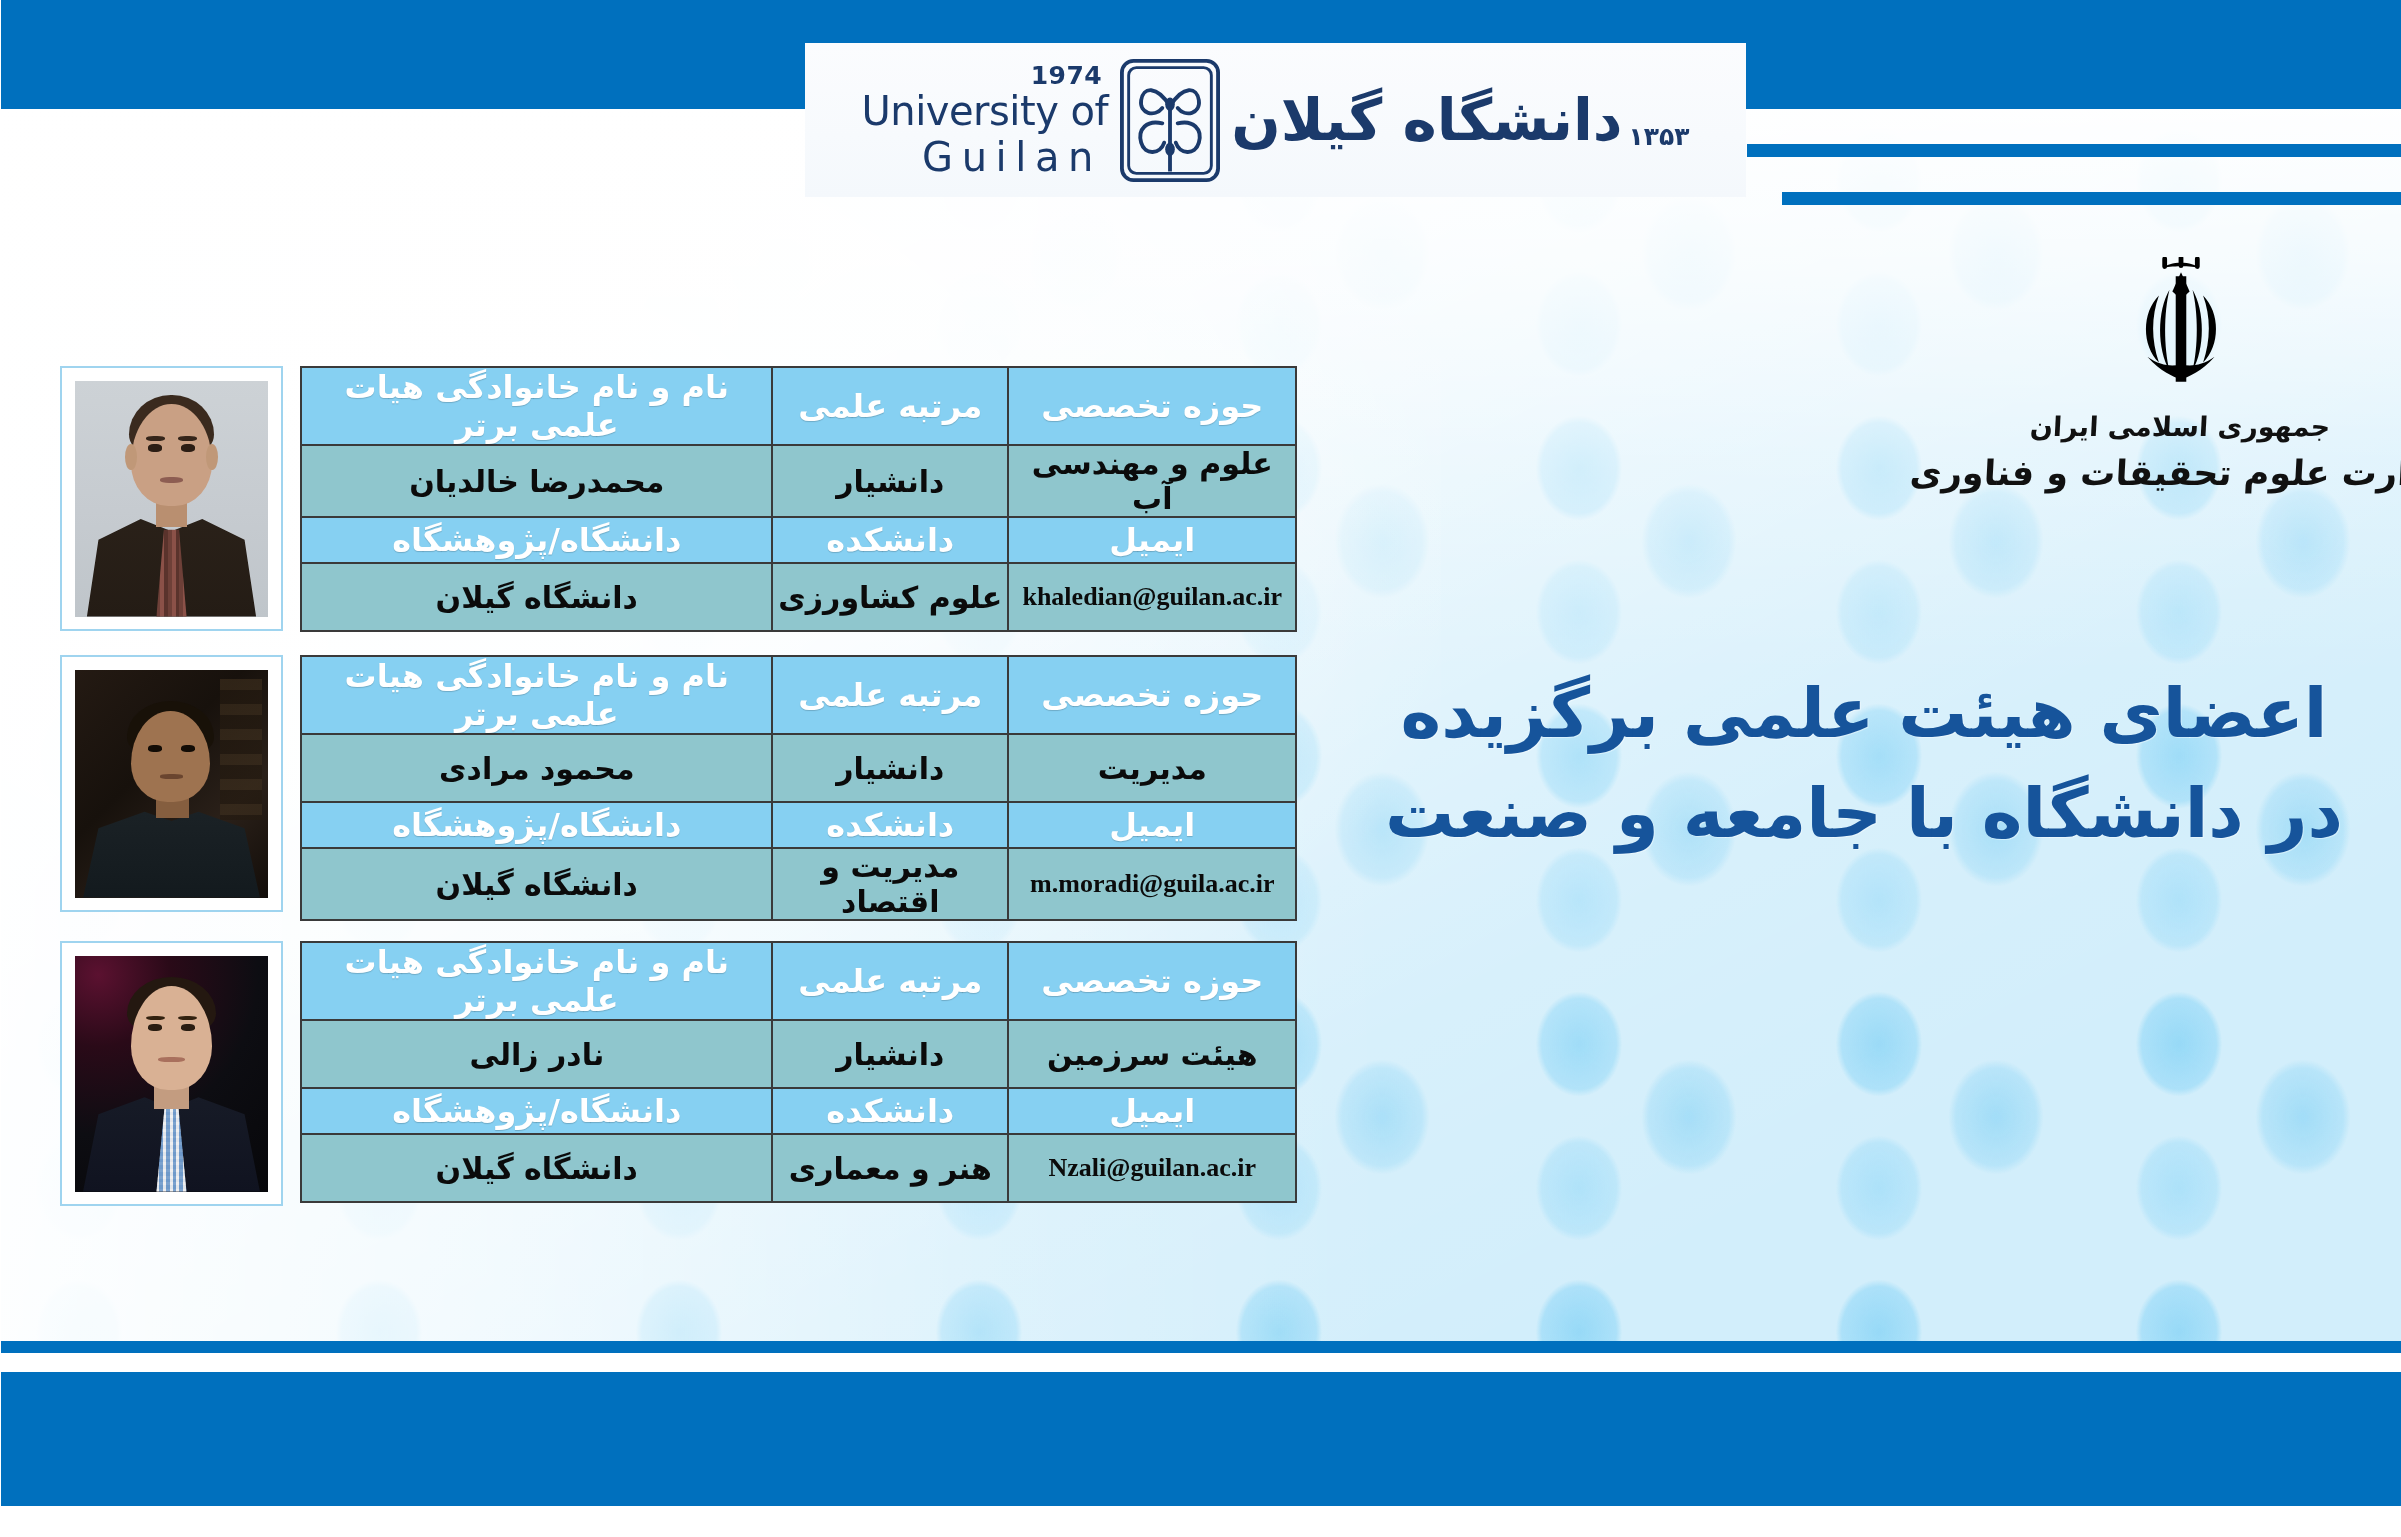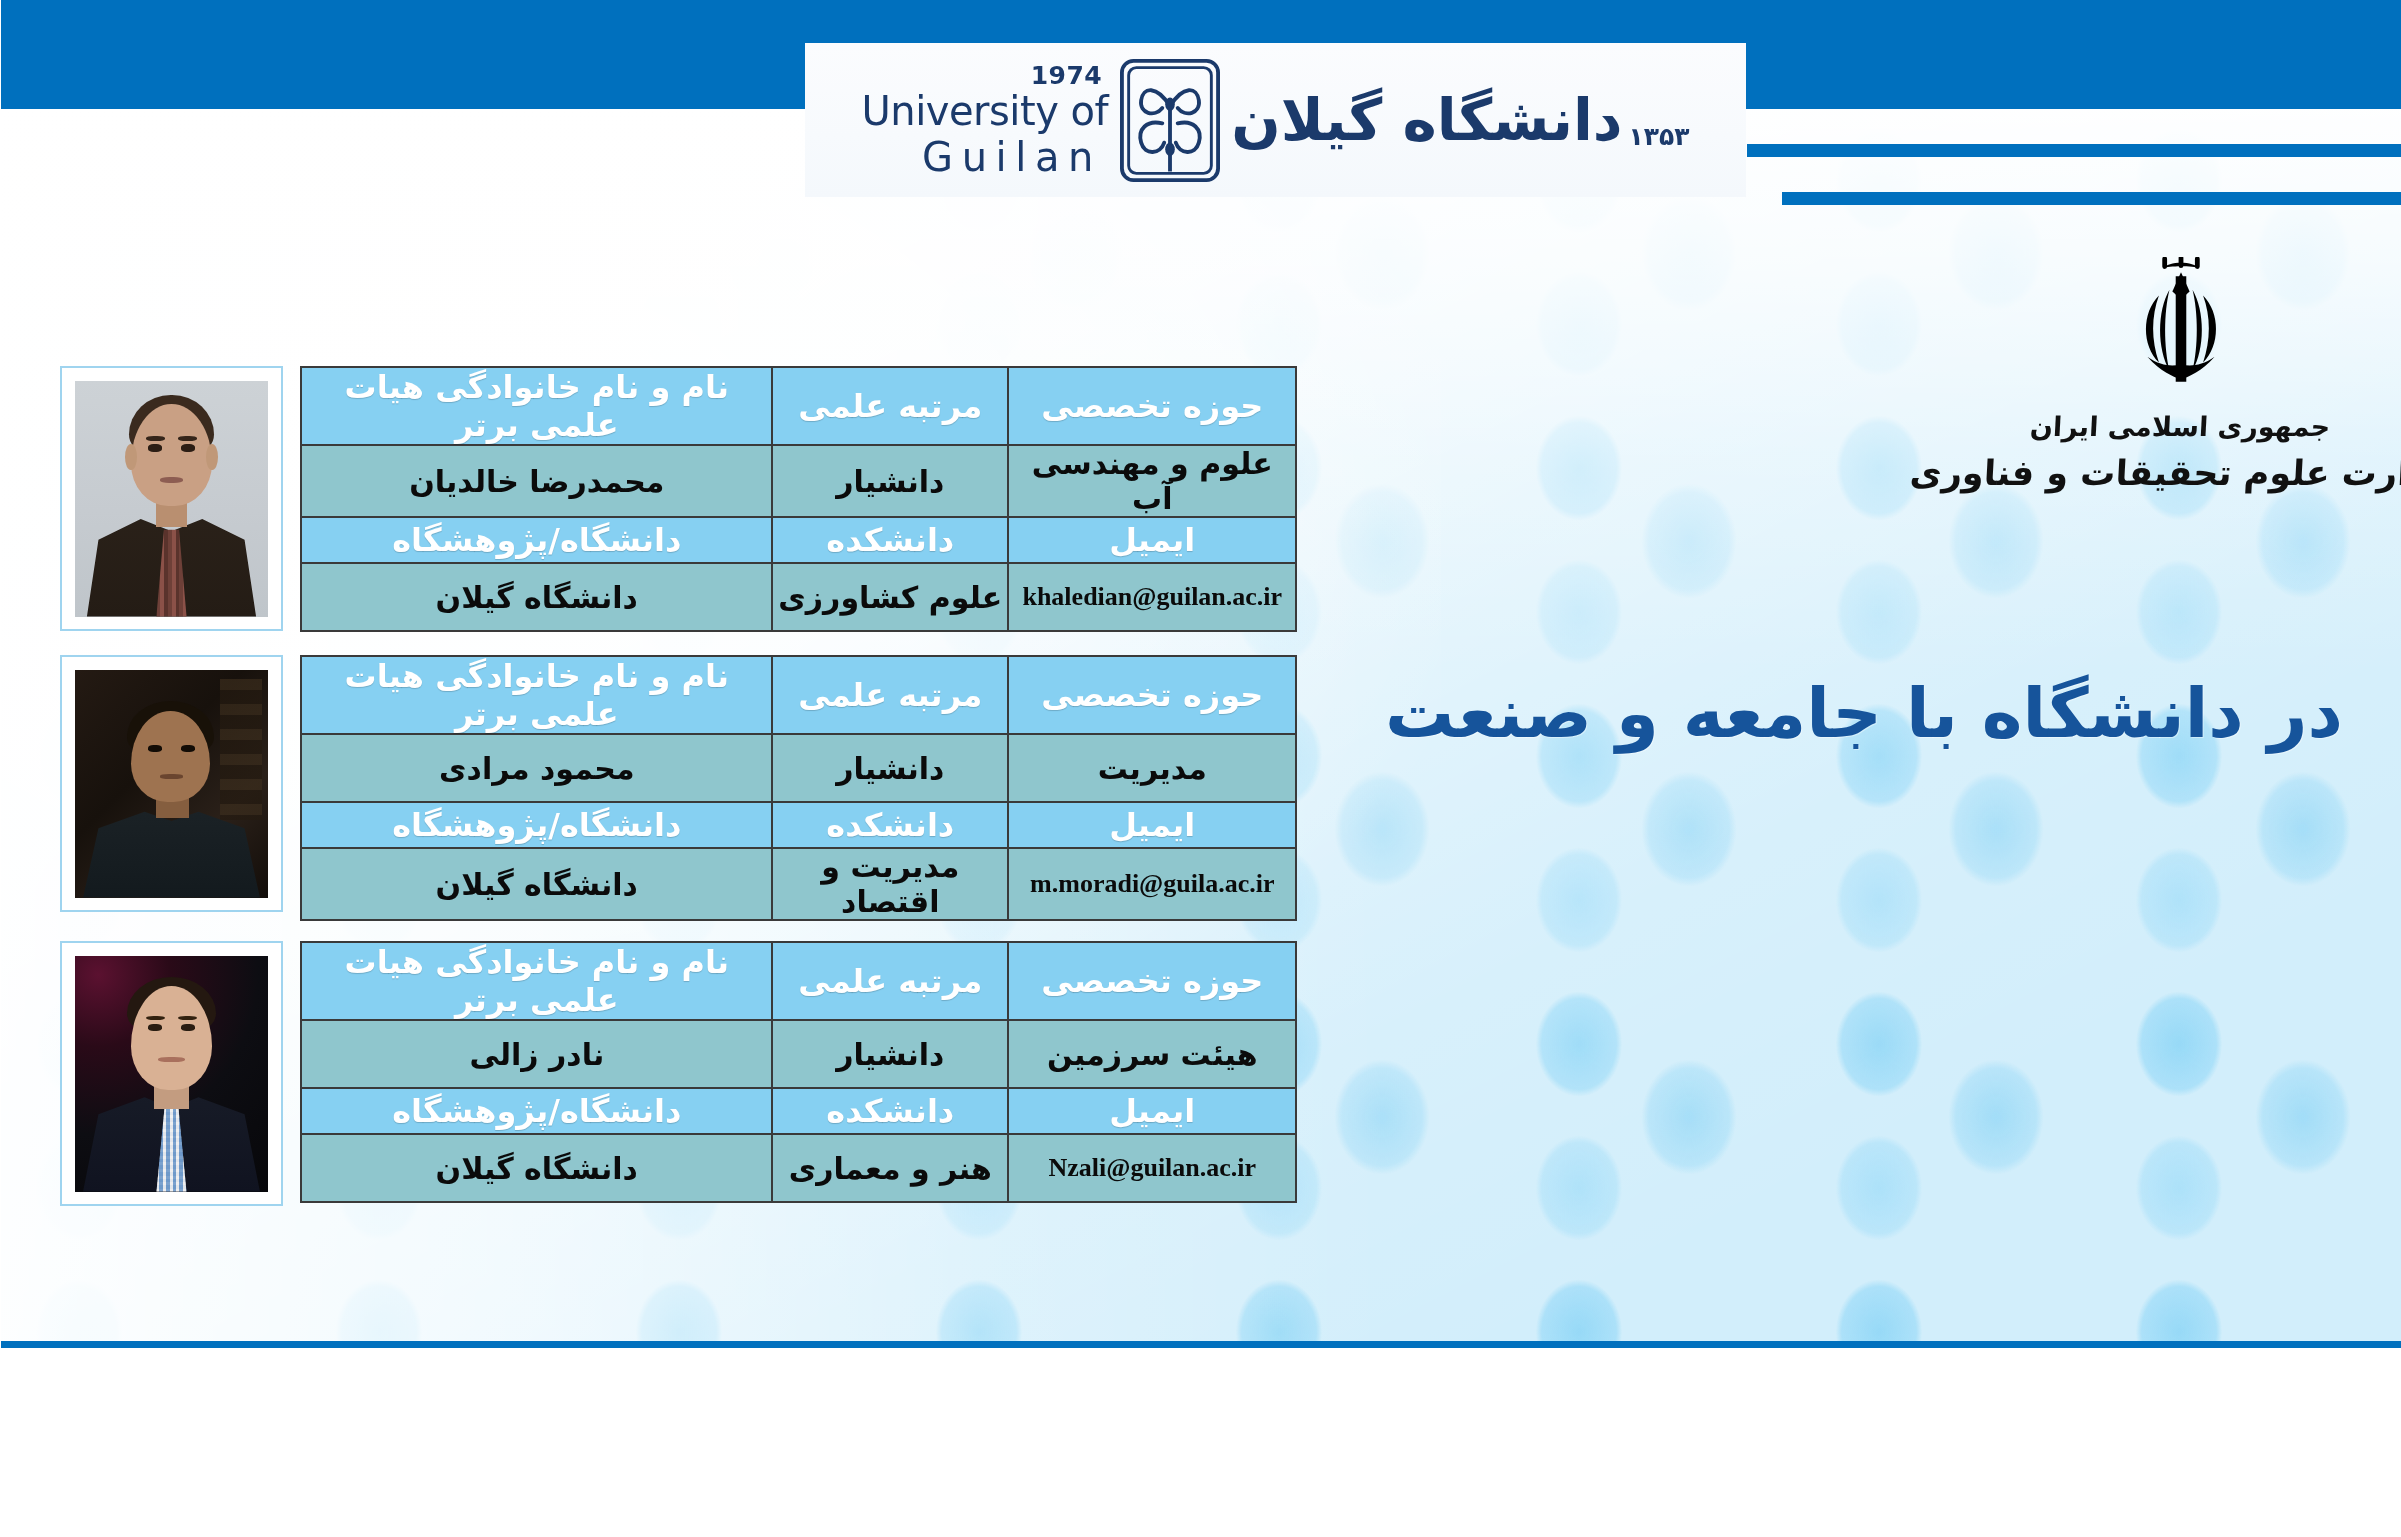--- a/index.html
+++ b/index.html
@@ -7,21 +7,21 @@
   body {
     font-family:"DejaVu Sans","Liberation Sans",sans-serif;
     background:#ffffff;
     overflow:hidden;
     position:relative;
   }
 
   
   #poster {
     position:absolute; left:0; top:0;
-    width:2402px; height:1348px;
+    width:2402px; height:1506px;
     overflow:hidden;
     background:#ffffff;
     padding-left:13px;
   }
 
   
   .bg-pattern {
     position:absolute;
     left:0; top:109px;
     width:2402px; height:1233px;
@@ -335,20 +335,21 @@
                  C96 114 84 114 75 112 C66 114 54 114 40 104 Z" fill="#000"></path>
         <path d="M56 12 C62 4 88 4 94 12 C88 9 62 9 56 12 Z" fill="#000"></path>
         <path d="M58 10 L58 2 M75 9 L75 1 M92 10 L92 2" stroke="#000" stroke-width="5" stroke-linecap="round"></path>
       </svg>
     </span>
     <div class="ministry-l1">جمهوری اسلامی ایران</div>
     <div class="ministry-l2">وزارت علوم تحقیقات و فناوری</div>
   </div>
 
   <div class="main-title">
+    <div class="tl">اعضای هیئت علمی برگزیده</div>
     <div class="tl">در دانشگاه با جامعه و صنعت</div>
   </div>
 
   <div class="person-block pb1">
     <table class="info">
       <tbody>
         <tr>
           <td class="hdr col-a">حوزه تخصصی</td>
           <td class="hdr col-b">مرتبه علمی</td>
           <td class="hdr col-c">نام و نام خانوادگی هیات علمی برتر</td>

